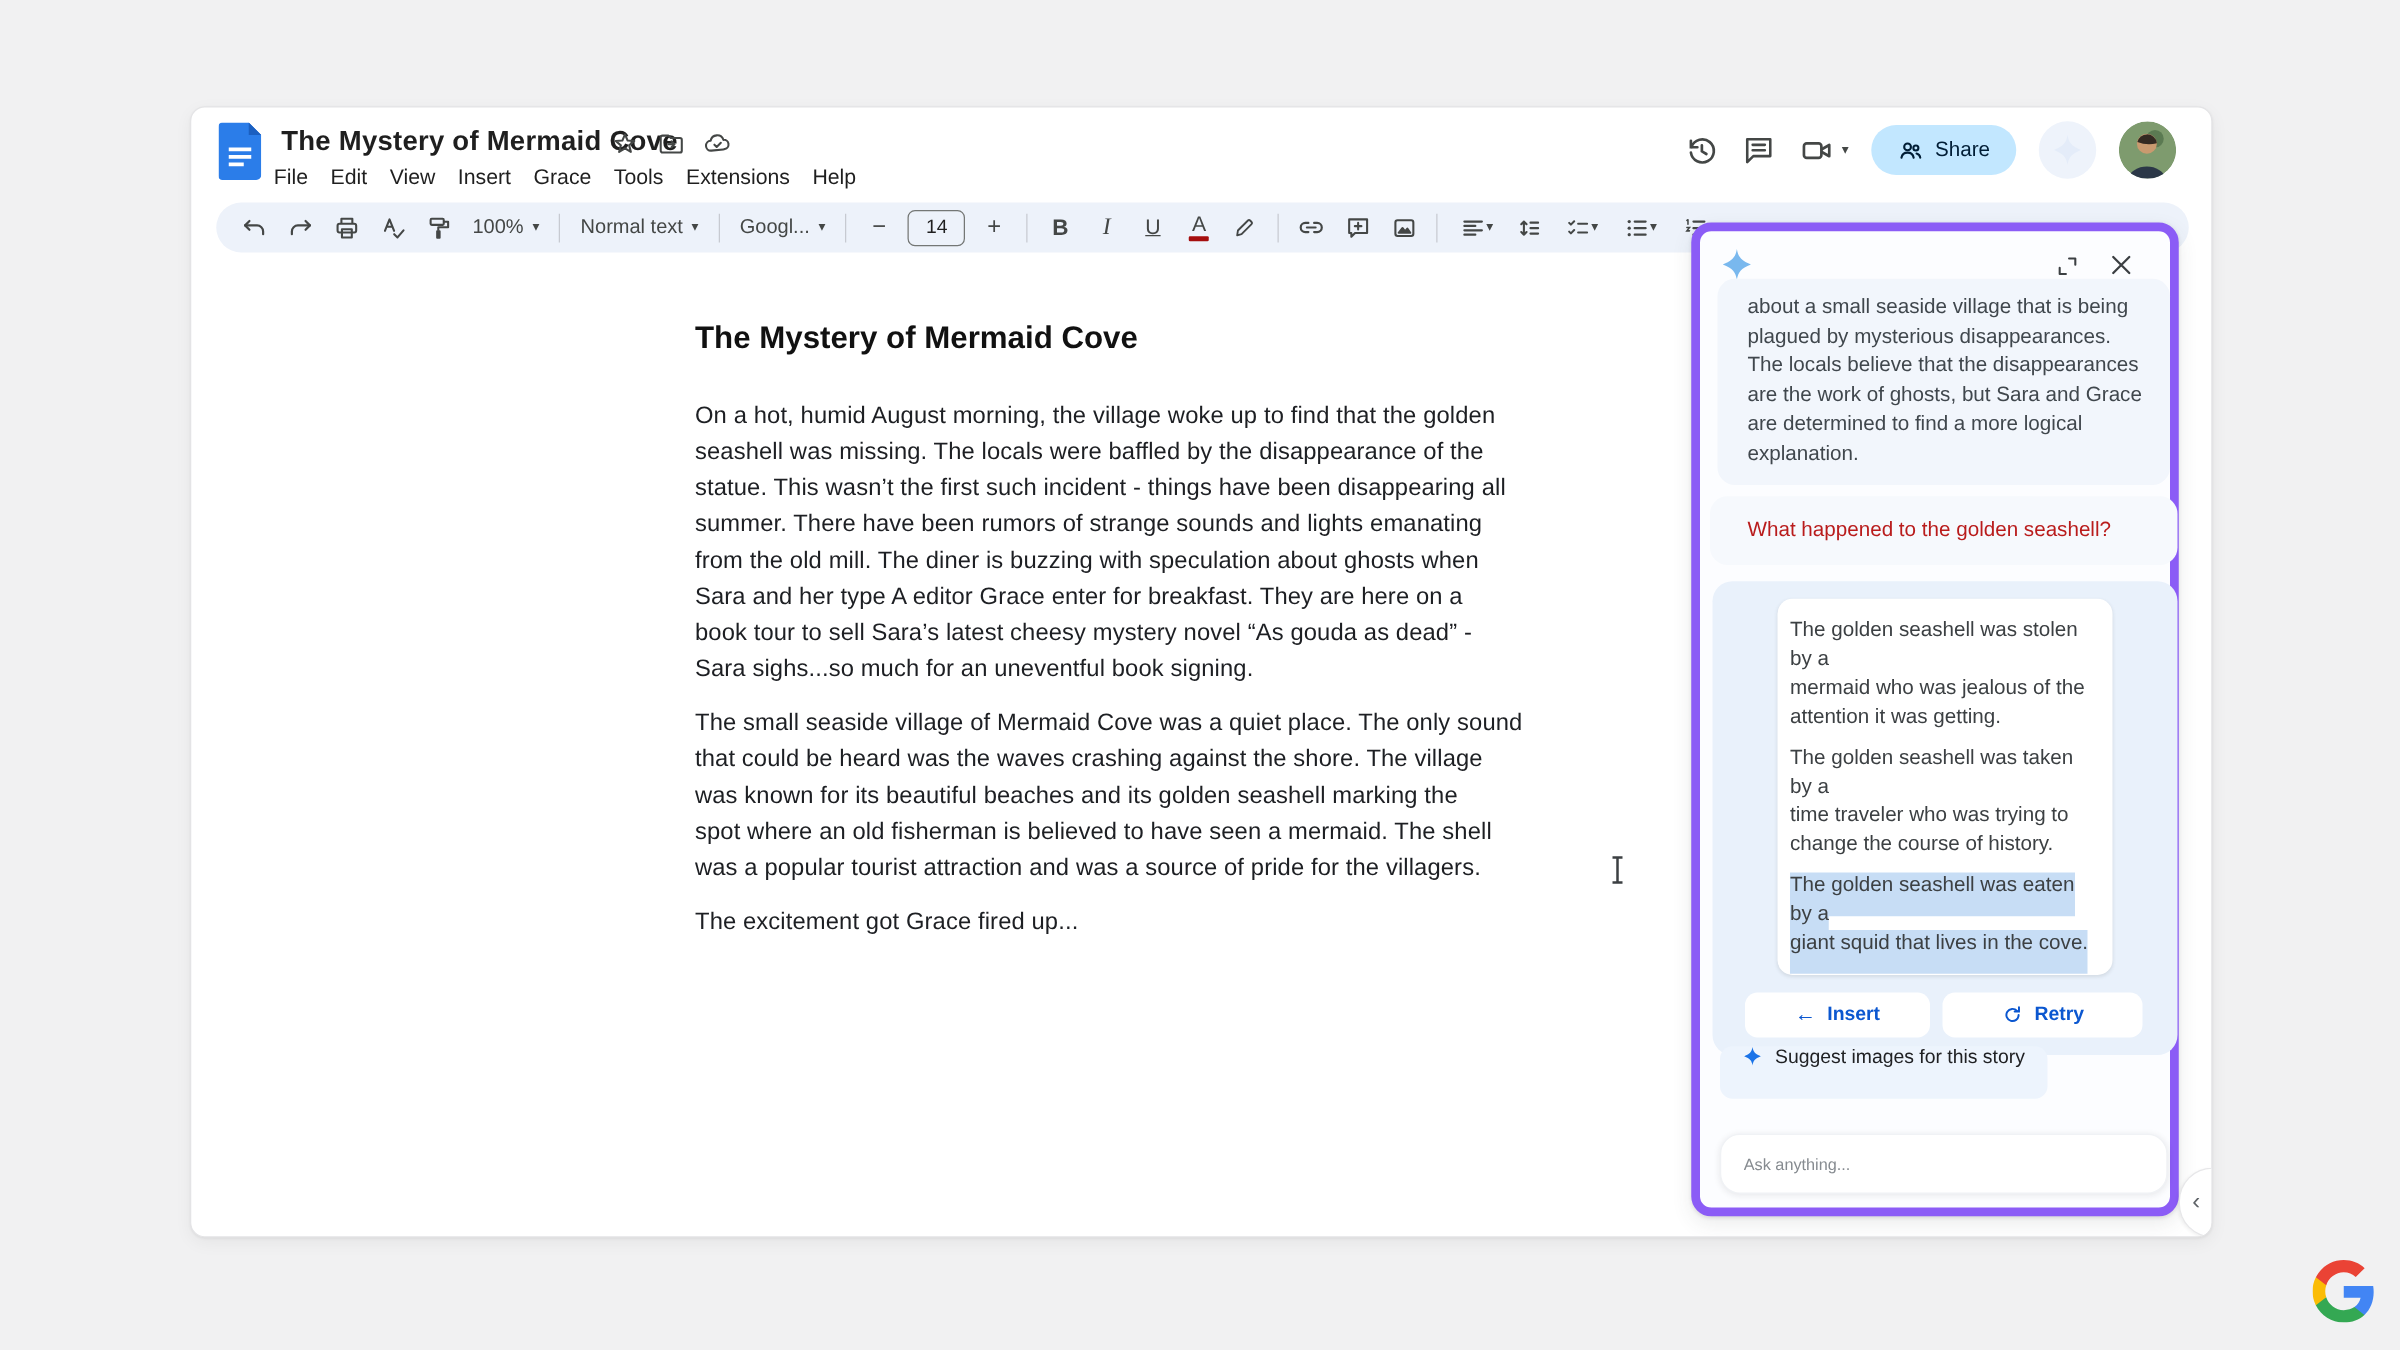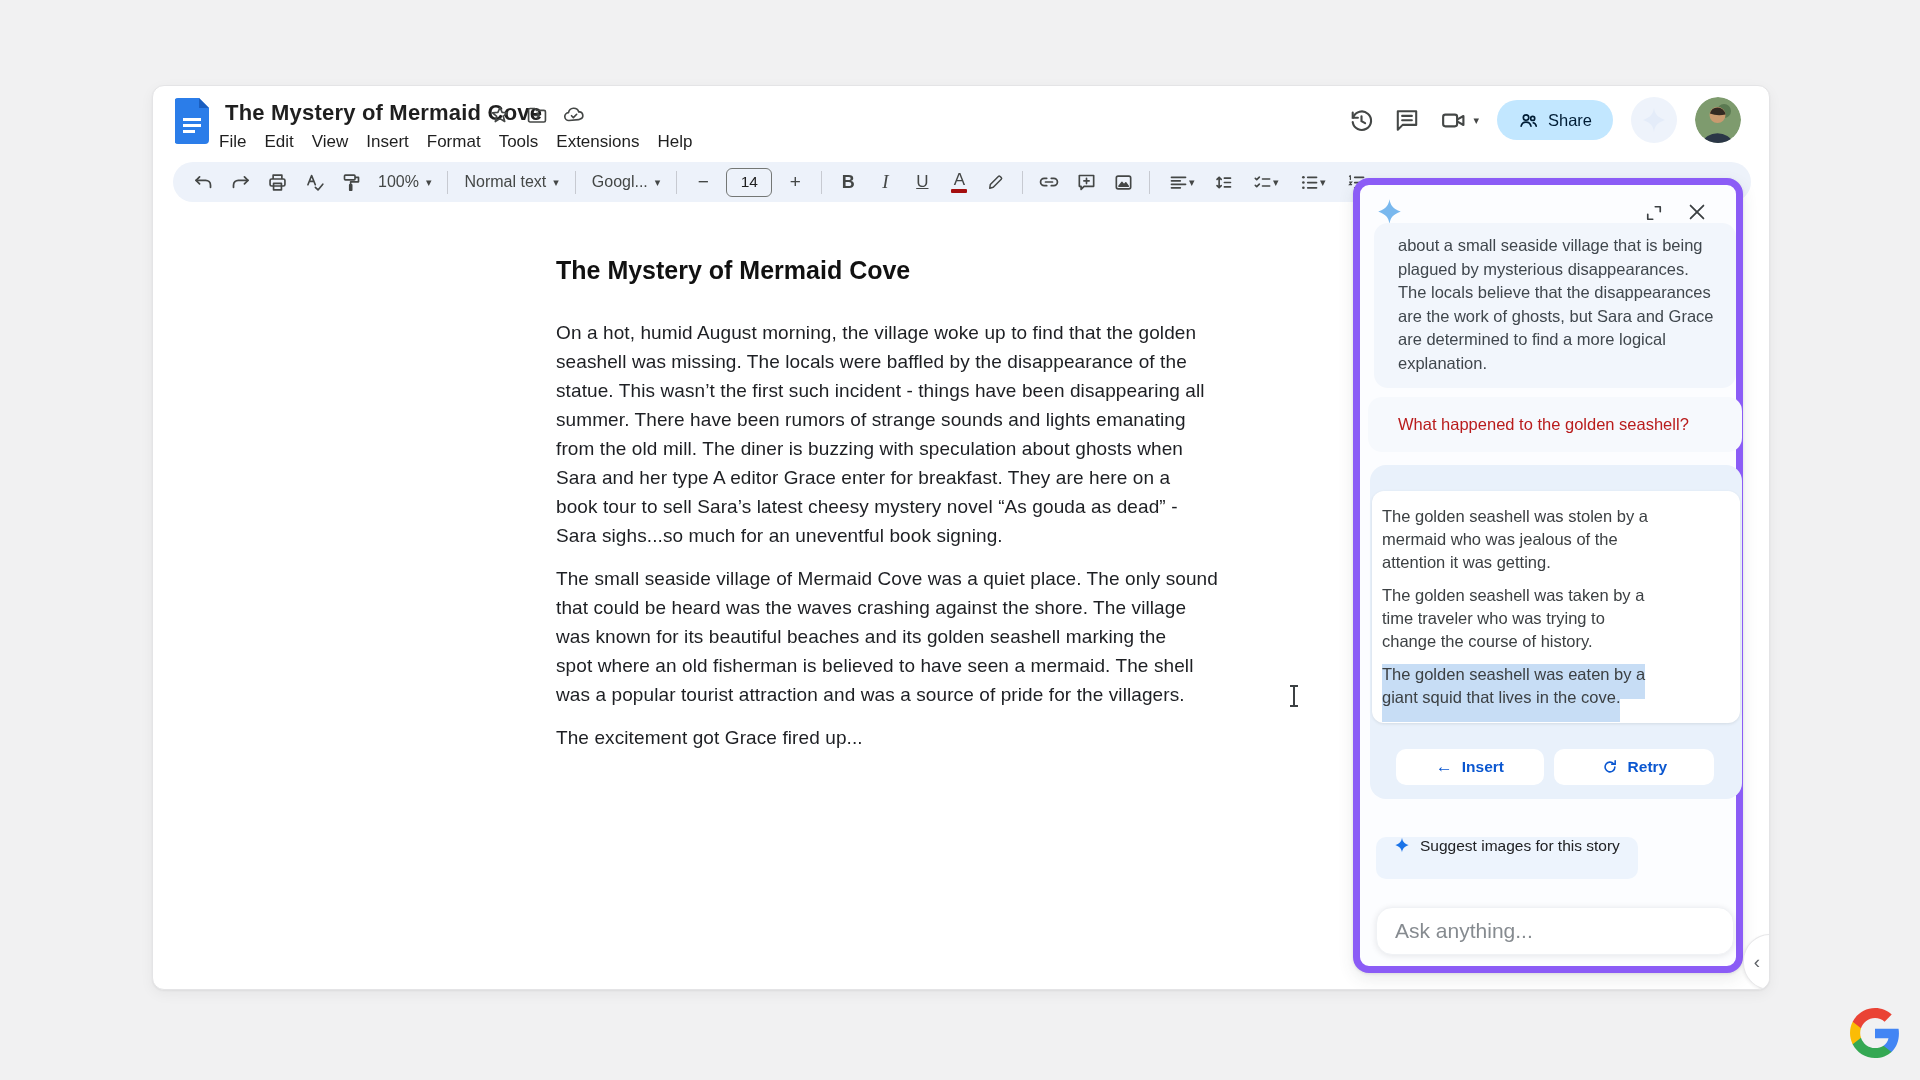--- a/index.html
+++ b/index.html
@@ -61,37 +61,37 @@
   .panel-expand { position:absolute; right:72px; top:18px; width:20px; height:20px; }
   .panel-close { position:absolute; right:28px; top:16px; width:22px; height:22px; }
 
   .context-card { position:absolute; left:14px; top:38px; width:362px; background:#f2f6fc; border-radius:14px;
     padding:11px 14px 13px 24px; font-size:16.5px; line-height:23.5px; color:#40474d; white-space:pre-line; }
   .question-card { position:absolute; left:8px; top:212px; width:374px; background:#f6f9fd; border-radius:14px;
     padding:18px 14px 18px 30px; font-size:16.5px; color:#b91c1c; }
 
   .response-wrap { position:absolute; left:10px; top:280px; width:372px; background:#e9f1fb; border-radius:16px;
     padding:14px 0 14px 0; }
-  .response-card { width:368px; margin:12px auto; background:#ffffff; border-radius:12px;
+  .response-card { width:268px; margin:0 auto; background:#ffffff; border-radius:12px;
     box-shadow:0 1px 3px rgba(60,64,67,.12); padding:14px 12px 14px 10px; }
   .response-card p { font-size:16.5px; line-height:23px; color:#3c4043; white-space:pre-line; margin-bottom:10px; }
   .response-card p:last-child { margin-bottom:0; }
   .response-card p.highlighted span { background:#c7ddf5; box-decoration-break:clone; padding:1px 0 16px; }
   .action-row { display:flex; gap:10px; padding:14px 28px 0 26px; }
   .action-btn { height:36px; background:#ffffff; border-radius:10px; display:flex; align-items:center;
     justify-content:center; gap:9px; color:#0b57d0; font-size:15.5px; font-weight:600; }
   .action-btn .arrow { font-size:17px; font-weight:400; }
   .btn-insert { flex:1 1 48%; }
   .btn-retry  { flex:1 1 52%; }
 
   .chip { position:absolute; left:16px; top:652px; height:42px; display:inline-flex; align-items:flex-start; gap:10px;
     background:#edf4fd; border-radius:10px; padding:0 18px; font-size:15.5px; font-weight:500; color:#202124; }
   .ask-input { position:absolute; left:16px; top:722px; width:358px; height:48px; border:1px solid #f0f2f5;
     border-radius:16px; background:#fff; box-shadow:0 1px 6px rgba(32,33,36,.10); padding:0 18px;
-    font-size:21px; color:#4c1d95; font-family:"Liberation Sans", sans-serif; outline:none; }
+    font-size:13px; color:#4c1d95; font-family:"Liberation Sans", sans-serif; outline:none; }
   .ask-input::placeholder { color:#868b90; }
 
   .collapse-handle { position:absolute; left:1590px; top:848px; width:27px; height:56px; background:#fff;
     border:1px solid #e7e7e9; border-right:none; border-radius:28px 0 0 28px;
     box-shadow:-1px 1px 3px rgba(0,0,0,.06); display:flex; align-items:center; justify-content:center;
     font-size:19px; color:#5f6368; z-index:6; }
 
   .google-logo { position:absolute; left:1850px; top:1008px; width:50px; height:50px; }
 
   svg { display:block; }
@@ -133,21 +133,21 @@
           <path d="M9.3 12.8 l2 2 3.6 -3.6"></path>
         </svg>
       </span>
     </div>
 
     <nav class="menubar">
       <span>File</span>
       <span>Edit</span>
       <span>View</span>
       <span>Insert</span>
-      <span>Format</span>
+      <span>Grace</span>
       <span>Tools</span>
       <span>Extensions</span>
       <span>Help</span>
     </nav>
 
     <div class="header-right">
       <span class="hicon">
         <svg viewBox="0 0 24 24" width="27" height="27" fill="none" stroke="#444746" stroke-width="1.9" stroke-linecap="round">
           <path d="M4.2 5 v4.6 h4.6"></path>
           <path d="M4.6 9.4 a8.2 8.2 0 1 1 -.4 4"></path>

